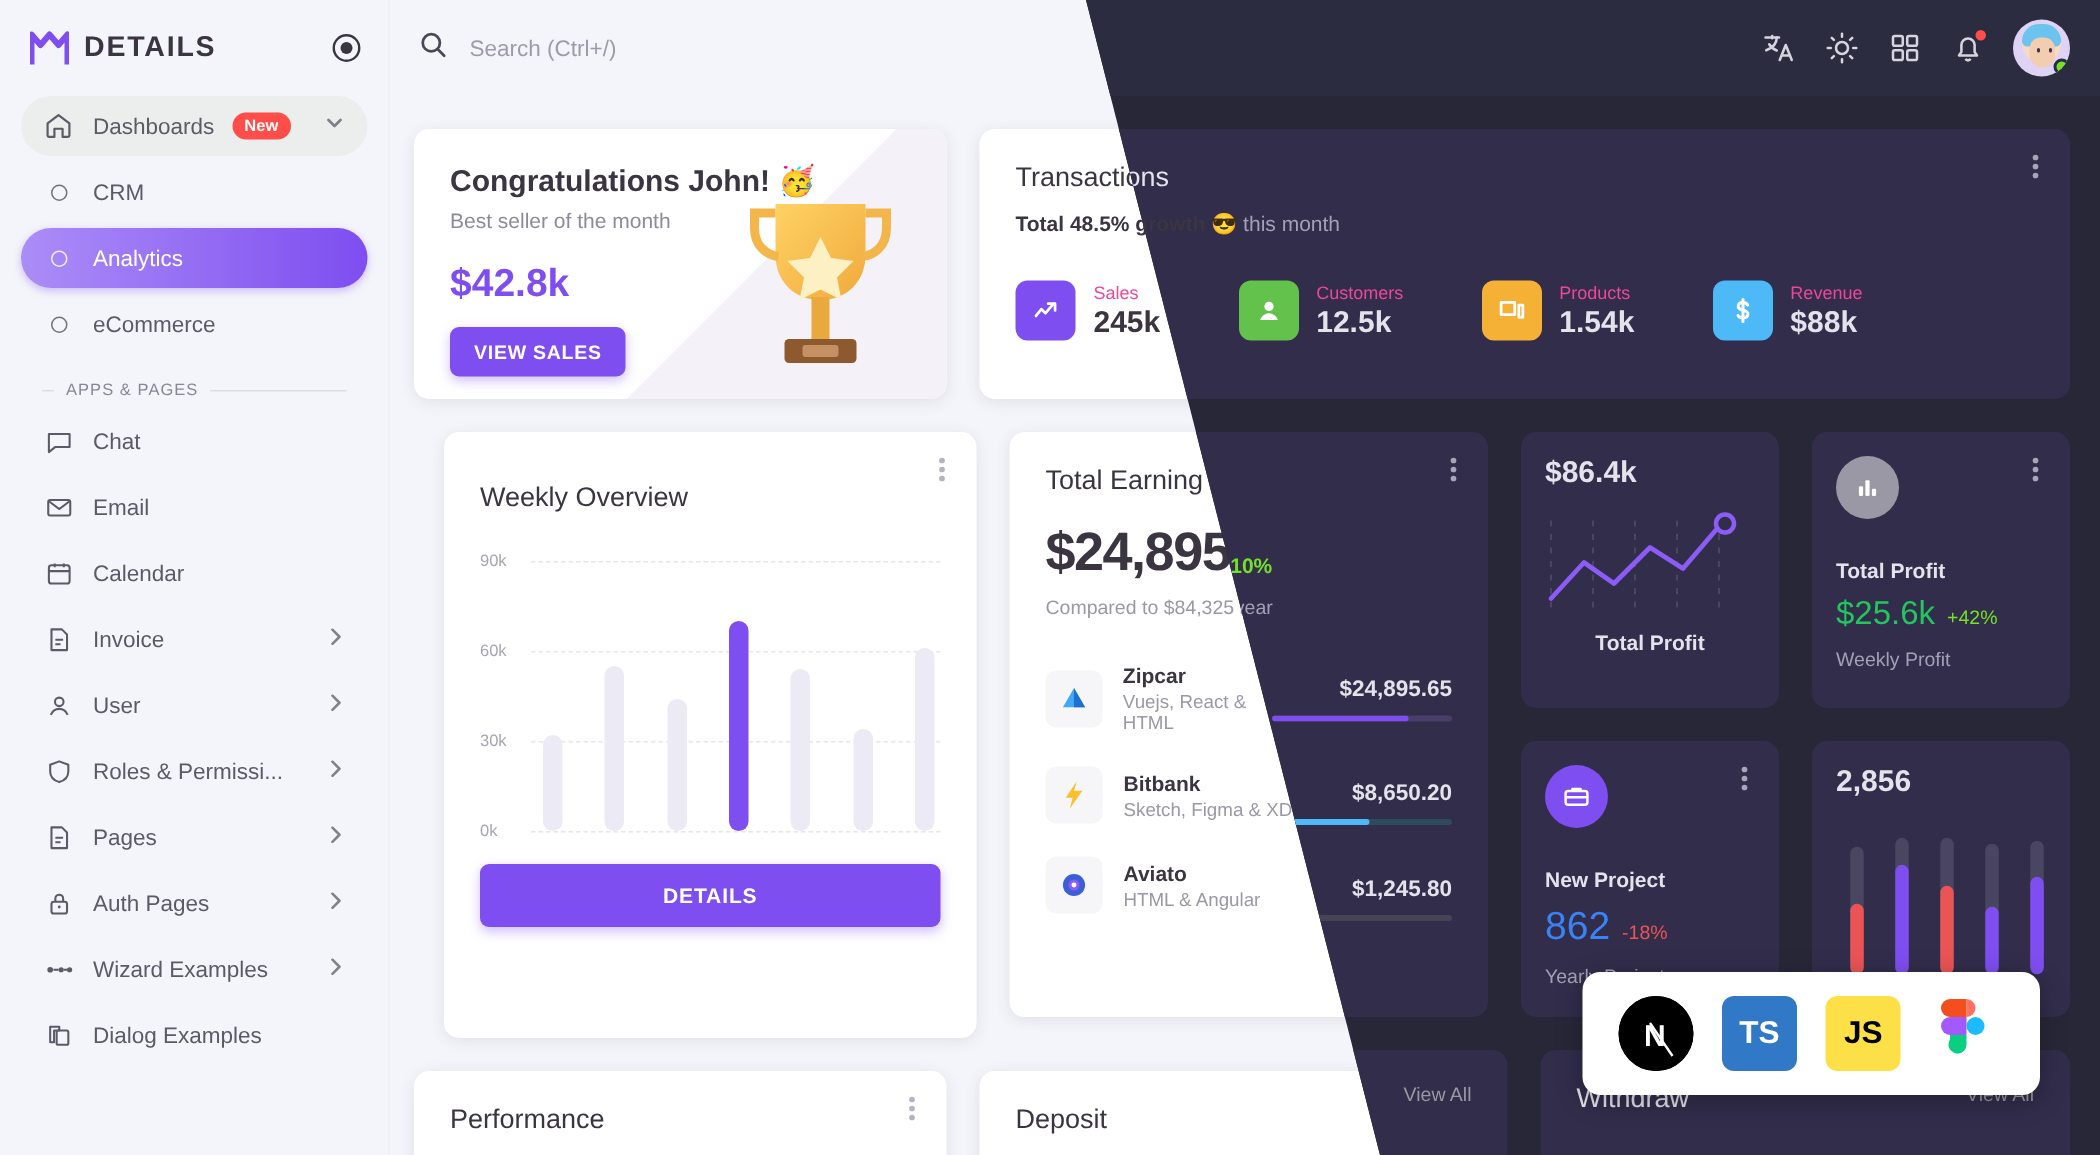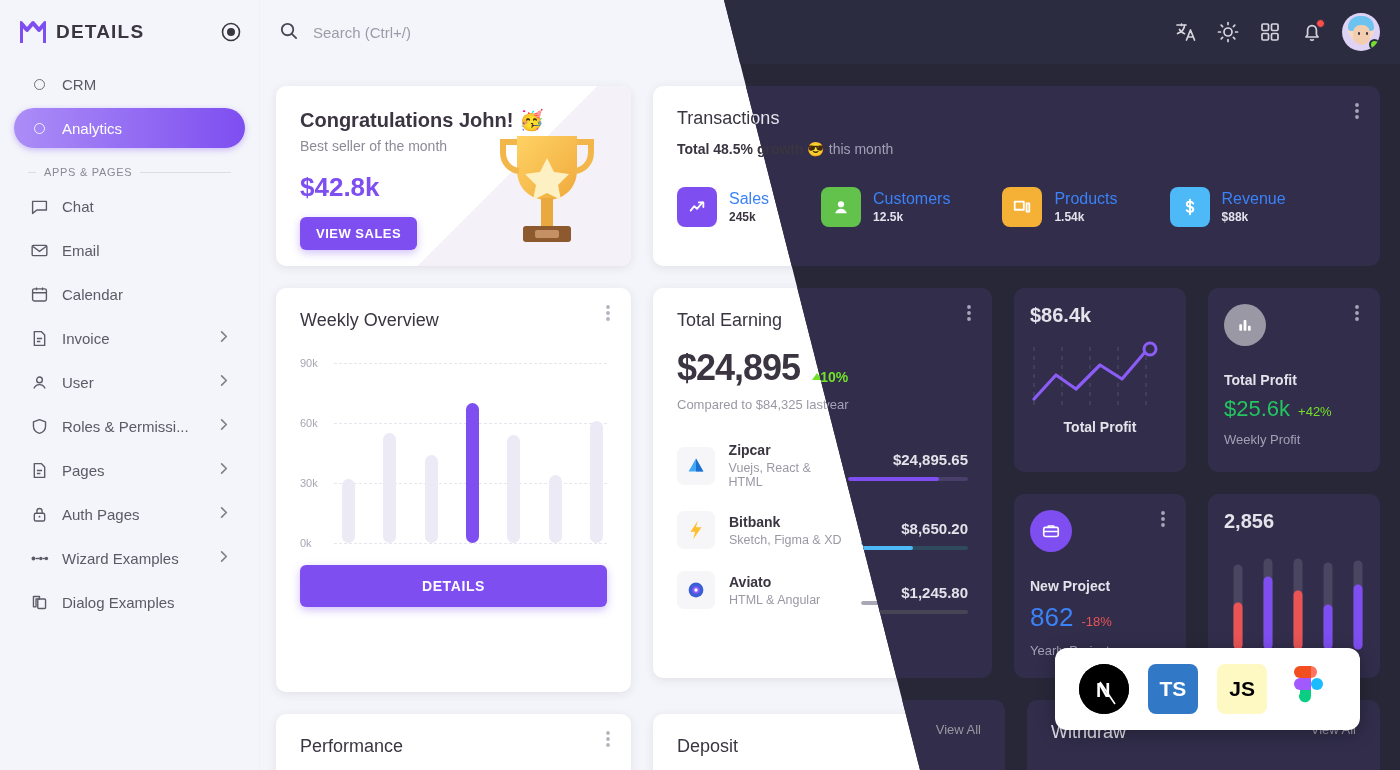--- a/index.html
+++ b/index.html
@@ -104,25 +104,25 @@
   }
   .trophy { position: absolute; right: 30px; bottom: 8px; width: 108px; height: 130px; z-index: 2; }
 
   
   .transactions { flex: 1; height: 180px; padding: 22px 24px; }
   .tx-sub { font-size: 14px; color: #8e8b97; margin-top: 12px; }
   .tx-sub b { color: #3a3541; font-weight: 700; }
   .tx-stats { display: flex; gap: 52px; margin-top: 30px; }
   .tx-stat { display: flex; align-items: center; gap: 12px; }
   .tx-ico { width: 40px; height: 40px; border-radius: 8px; display:flex; align-items:center; justify-content:center; color:#fff; }
-  .tx-k { font-size: 16px; color: #3b82f6; }
-  .tx-v { font-size: 12px; font-weight: 600; color: #3a3541; margin-top: 2px; }
-
-  
-  .weekly { width: 355px; height: 404px; padding: 22px 24px 0; }
+  .tx-k { font-size: 12px; color: #ec4899; }
+  .tx-v { font-size: 20px; font-weight: 600; color: #3a3541; margin-top: 2px; }
+
+  
+  .weekly { width: 355px; height: 404px; padding: 33px 24px 0; margin-left: 20px; }
   .chart-area { position: relative; height: 180px; margin-top: 32px; }
   .grid-line { position:absolute; left: 34px; right: 0; border-top: 1px dashed #e6e6ee; }
   .ylab { position: absolute; left: 0; font-size: 11px; color: #a8a5b2; transform: translateY(-50%); }
   .bars { position: absolute; left: 42px; right: 4px; bottom: 0; top: 0; display:flex; justify-content: space-between; align-items: flex-end; }
   .bar { width: 13px; border-radius: 7px; background: #eceaf4; }
   .bar.hl { background: #7e4ef0; }
   .weekly-foot { display:flex; align-items:center; gap: 16px; margin-top: 22px; }
   .pct { font-size: 26px; font-weight: 600; color: #3a3541; }
   .pct-txt { font-size: 14px; color: #8e8b97; line-height: 1.45; }
   .btn-block {
@@ -198,32 +198,52 @@
       <span class="brand-name">DETAILS</span>
       <span class="brand-pin">
         <svg viewBox="0 0 20 20" width="20" height="20">
             <circle cx="10" cy="10" r="8.5" fill="none" stroke="#3a3541" stroke-width="1.6"></circle>
             <circle cx="10" cy="10" r="4" fill="#3a3541"></circle>
           </svg>
       </span>
     </div>
 
     <div class="nav">
+      <div class="nav-item active-group">
+        <span class="nav-ico">
+          <svg viewBox="0 0 22 22" width="20" height="20" fill="none" stroke="#5c5a66" stroke-width="1.6" stroke-linejoin="round">
+              <path d="M3 9l8-6 8 6v9a1 1 0 0 1-1 1h-4v-6H8v6H4a1 1 0 0 1-1-1z"></path>
+            </svg>
+        </span>
+        <span class="nav-label">Dashboards</span>
+        <span class="badge-new">New</span>
+        <span class="chev">
+          <svg viewBox="0 0 16 16" width="16" height="16" fill="none" stroke="#5c5a66" stroke-width="1.8" stroke-linecap="round" stroke-linejoin="round">
+              <path d="M4 6l4 4 4-4"></path>
+            </svg>
+        </span>
+      </div>
 
       <div class="nav-item sub-item">
         <span class="nav-ico">
             <span class="dot-o"></span>
           </span>
         <span class="nav-label">CRM</span>
       </div>
       <div class="nav-item sub-item selected">
         <span class="nav-ico">
             <span class="dot-o"></span>
           </span>
         <span class="nav-label">Analytics</span>
+      </div>
+      <div class="nav-item sub-item">
+        <span class="nav-ico">
+            <span class="dot-o"></span>
+          </span>
+        <span class="nav-label">eCommerce</span>
       </div>
 
       <div class="section-label">
         <span class="rule left"></span>
         <span>APPS &amp; PAGES</span>
         <span class="rule"></span>
       </div>
 
       <div class="nav-item">
         <span class="nav-ico">
@@ -890,21 +910,21 @@
     <span class="logo-box" style="background:#000;color:#fff;border-radius:50%">
       <svg viewBox="0 0 50 50" width="50" height="50">
           <circle cx="25" cy="25" r="25" fill="#000"></circle>
           <text x="17" y="33" font-family="Liberation Sans, sans-serif" font-size="20" font-weight="700" fill="#fff">N</text>
           <path d="M21 18 L36 40" stroke="#fff" stroke-width="1.6"></path>
         </svg>
     </span>
     <span class="logo-box" style="background:#3178c6;color:#fff">
       <span>TS</span>
     </span>
-    <span class="logo-box" style="background:#fef9c3;color:#000">
+    <span class="logo-box" style="background:#fde047;color:#000">
       <span>JS</span>
     </span>
     <span class="logo-box">
       <svg viewBox="0 0 44 50" width="44" height="50">
         <path d="M11 2h11v12H11a6 6 0 0 1 0-12z" fill="#f24e1e"></path>
         <path d="M22 2h0a6 6 0 0 1 0 12h0z" fill="#ff7262"></path>
         <path d="M11 14h11v12H11a6 6 0 0 1 0-12z" fill="#a259ff"></path>
         <circle cx="28" cy="20" r="6" fill="#1abcfe"></circle>
         <path d="M11 26h11v6a6 6 0 1 1-11-3z" fill="#0acf83"></path>
       </svg>

